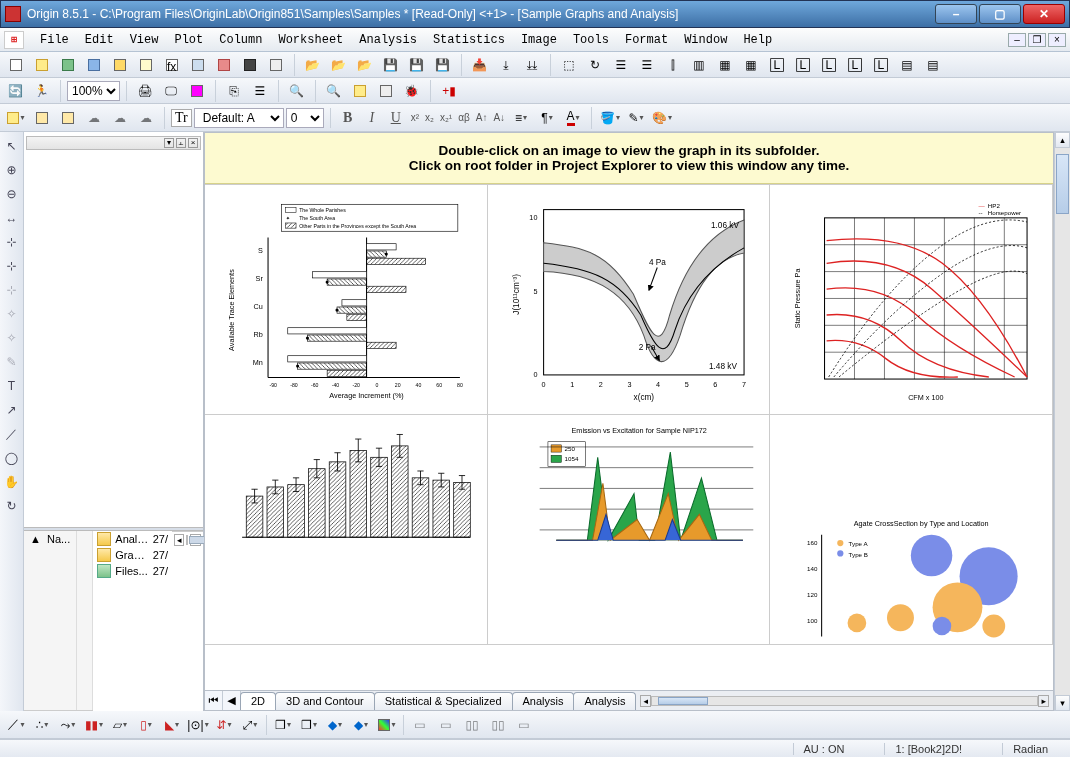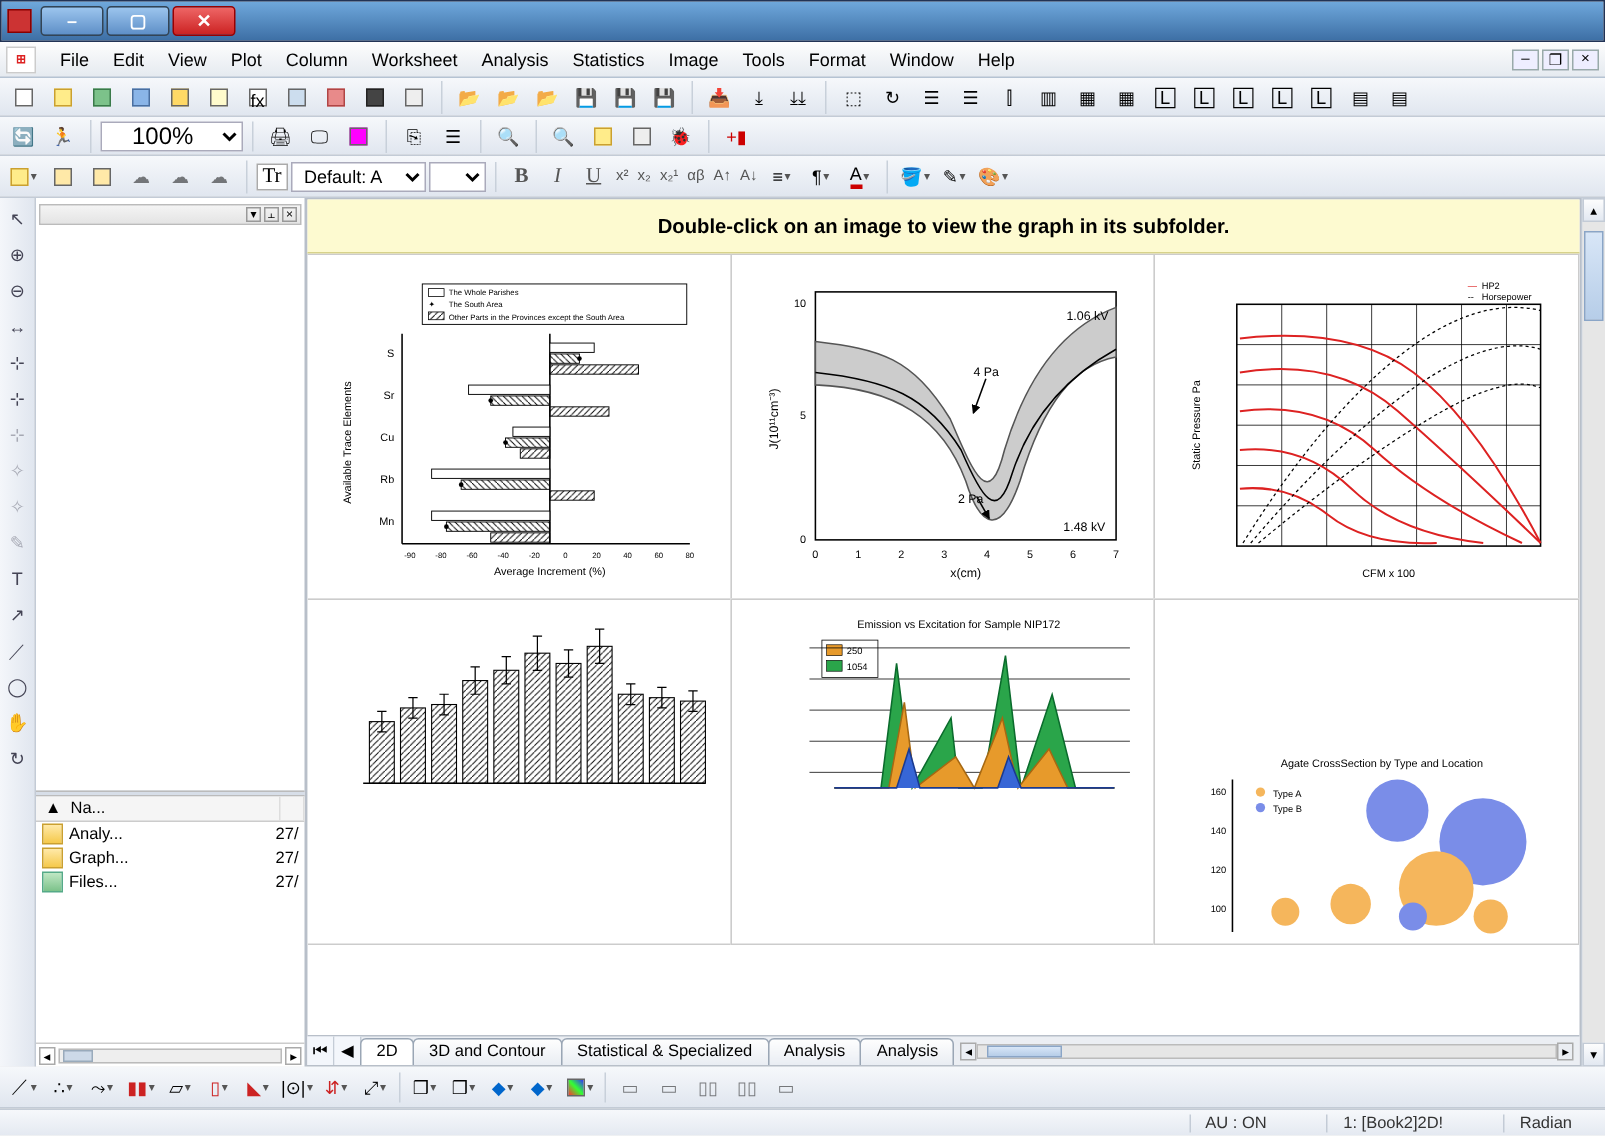--- a/index.html
+++ b/index.html
@@ -10,31 +10,31 @@
 .titlebar .app-icon { width: 16px; height: 16px; background: #c33; border: 1px solid #800; margin-right: 6px; display:inline-block; }
 .titlebar .title { flex: 1; font-size: 12px; white-space: nowrap; overflow:hidden; text-overflow:ellipsis; }
 .wincontrols { display:flex; gap:2px; }
 .wincontrols div { width: 42px; height: 20px; background: linear-gradient(#9cc5ee,#5e8fc7); border:1px solid #2a5; border-color:#345; border-radius:3px; display:flex; align-items:center; justify-content:center; color:#fff; font-weight:bold; cursor:pointer; }
 .wincontrols .close { background: linear-gradient(#e66,#c22); border-color:#900;}
 
 
 .menubar { height: 24px; background: linear-gradient(#fdfdfd,#e5eaf0); border-bottom:1px solid #b5c3d3; display:flex; align-items:center; padding: 0 4px; gap: 2px;}
 .menubar .origin-logo { width:20px; height:18px; margin-right:6px; background:#fff; border:1px solid #ccc; display:flex; align-items:center; justify-content:center;}
 .menubar .origin-logo span{ font-size:8px; color:#d22; font-weight:bold;}
-.menubar .item { padding: 2px 8px; cursor:pointer; border-radius:2px;}
+.menubar .item { padding: 2px 8px; cursor:pointer; border-radius:2px;font-family:Liberation Mono, monospace;}
 .menubar .mdi { margin-left:auto; display:flex; gap:2px; }
 .menubar .mdi div { width:18px; height:14px; border:1px solid #9aa; background:#eef; display:flex; align-items:center; justify-content:center; font-size:10px; cursor:pointer;}
 
 
 .toolbar { background: linear-gradient(#f6f8fb,#e0e6ef); border-bottom:1px solid #c3cbd6; display:flex; align-items:center; padding:2px 4px; gap:2px; flex-wrap:nowrap;}
 .tb-group { display:flex; align-items:center; gap:2px; padding-right:6px; border-right:1px solid #c8d0da; margin-right:4px;}
 .tb-group:last-child{border-right:none;}
 .tbtn { width:24px; height:22px; border:1px solid transparent; display:flex; align-items:center; justify-content:center; cursor:pointer; border-radius:2px;}
 .tbtn.dd::after { content:"▾"; font-size:8px; margin-left:1px; color:#555;}
-.zoom-sel { height:20px; font-size:16px; border:1px solid #aab; background:#fff; padding:0 16px;}
+.zoom-sel { height:20px; font-size:12px; border:1px solid #aab; background:#fff; padding:0 0;}
 .font-sel { height:20px; font-size:12px; border:1px solid #aab; background:#fff; padding:0 4px; width:90px;}
 .txtbtn { font-family: "Times New Roman",serif; font-size:14px; width:22px; height:20px;display:flex;align-items:center;justify-content:center;cursor:pointer;}
 .txtbtn.b{font-weight:bold;} .txtbtn.i{font-style:italic;} .txtbtn.u{text-decoration:underline;}
 
 
 .body-row { display:flex; height: calc(757px - 28px - 24px - 26px - 26px - 28px - 28px - 18px); }
 
 
 .vrail { width: 24px; background: linear-gradient(90deg,#f4f6fa,#e0e6ef); border-right:1px solid #c3cbd6; display:flex; flex-direction:column; align-items:center; padding-top:4px; gap:4px;}
 .vbtn { width:20px; height:20px; display:flex; align-items:center; justify-content:center; cursor:pointer; border:1px solid transparent; border-radius:2px; color:#445;}
@@ -43,21 +43,21 @@
 .pe { width: 180px; background:#fff; border-right:1px solid #b8bfc9; display:flex; flex-direction:column;}
 .pe-top { flex:1; overflow:auto; padding: 4px 2px;}
 .pe-header { height:14px; border:1px solid #bbb; margin-bottom:4px; background:linear-gradient(#f4f4f4,#e4e4e4); display:flex; align-items:center; justify-content:flex-end; font-size:9px; gap:2px; padding-right:2px;}
 .pe-header span{border:1px solid #999;width:10px;height:10px;display:flex;align-items:center;justify-content:center;font-size:8px;line-height:1;cursor:pointer;}
 .tree li { list-style:none; padding-left:4px; line-height:18px; white-space:nowrap;}
 .tree ul { padding-left:16px;}
 .tree .twisty{display:inline-block;width:11px;height:11px;border:1px solid #888;background:#fff;font-size:9px;line-height:9px;text-align:center;margin-right:2px;vertical-align:middle;cursor:pointer;}
 .tree .folder{display:inline-block;width:14px;height:12px;background:linear-gradient(#ffe9a8,#f5c94b);border:1px solid #caa030;border-radius:1px;margin-right:3px;vertical-align:middle;}
 .tree .label { vertical-align:middle; cursor:pointer;}
 .pe-split { height:4px; background:#d7dee8; border-top:1px solid #bbb; border-bottom:1px solid #bbb; cursor:row-resize;}
-.pe-bottom { height: 180px; display:flex; flex-direction:column;}
+.pe-bottom { height: 180px; display:flex; flex-direction:row;}
 .pe-bh { display:flex; border-bottom:1px solid #ccc; background:#f5f5f5; font-size:11px;}
 .pe-bh div { padding:2px 6px; border-right:1px solid #ddd; cursor:pointer;}
 .pe-bh div:first-child{flex:1;}
 .pe-list { flex:1; overflow:auto;}
 .pe-row { display:flex; align-items:center; padding:1px 4px; gap:4px; font-size:11px; cursor:pointer;}
 .pe-row .icon{ width:14px;height:14px;display:inline-block;border:1px solid #caa030;background:linear-gradient(#ffe9a8,#f5c94b);}
 .pe-row .icon.g{border-color:#5a8;background:linear-gradient(#bfe7c4,#7cc28a);}
 .pe-row .name{flex:1; overflow:hidden; text-overflow:ellipsis;}
 .pe-scroll { height:16px; border-top:1px solid #ccc; display:flex; align-items:center; padding:0 2px;}
 
@@ -99,20 +99,21 @@
 .sep{width:1px;height:20px;background:#c8d0da;margin:0 2px;}
 
 .toolbar.fmt .txtbtn, .toolbar.fmt .sm{color:#555;}
 .sm{font-size:10px;padding:0 2px;cursor:pointer;}
 </style>
 </head>
 <body>
 
 <div class="titlebar">
   <span class="app-icon"></span>
+  <span class="title">Origin 8.5.1 - C:\Program Files\OriginLab\Origin851\Samples\Samples * [Read-Only] &lt;+1&gt; - [Sample Graphs and Analysis]</span>
   <div class="wincontrols">
     <div>–</div>
     <div>▢</div>
     <div class="close">✕</div>
   </div>
 </div>
 
 <div class="menubar">
   <div class="origin-logo">
       <span>⊞</span>
@@ -345,20 +346,21 @@
             <span style="position:absolute;left:2px;top:0;bottom:0;width:20px;background:#cdd9e8;border:1px solid #9ab"></span>
           </span>
         <span style="border:1px solid #aaa;padding:0 2px;font-size:9px">▸</span>
       </div>
     </div>
   </div>
 
   <div class="content">
     <div class="banner">
       <div>Double-click on an image to view the graph in its subfolder.</div>
+      <div>Click on root folder in Project Explorer to view this window any time.</div>
     </div>
 
     <div class="grid-wrap">
     <div class="thumbgrid">
 
       <div class="thumb">
         <svg viewBox="0 0 260 200">
           <rect x="68" y="8" width="170" height="26" fill="#fff" stroke="#000" stroke-width=".6"></rect>
           <rect x="72" y="11" width="10" height="5" fill="#fff" stroke="#000" stroke-width=".5"></rect>
               <text x="85" y="15" font-size="5">The Whole Parishes</text>

